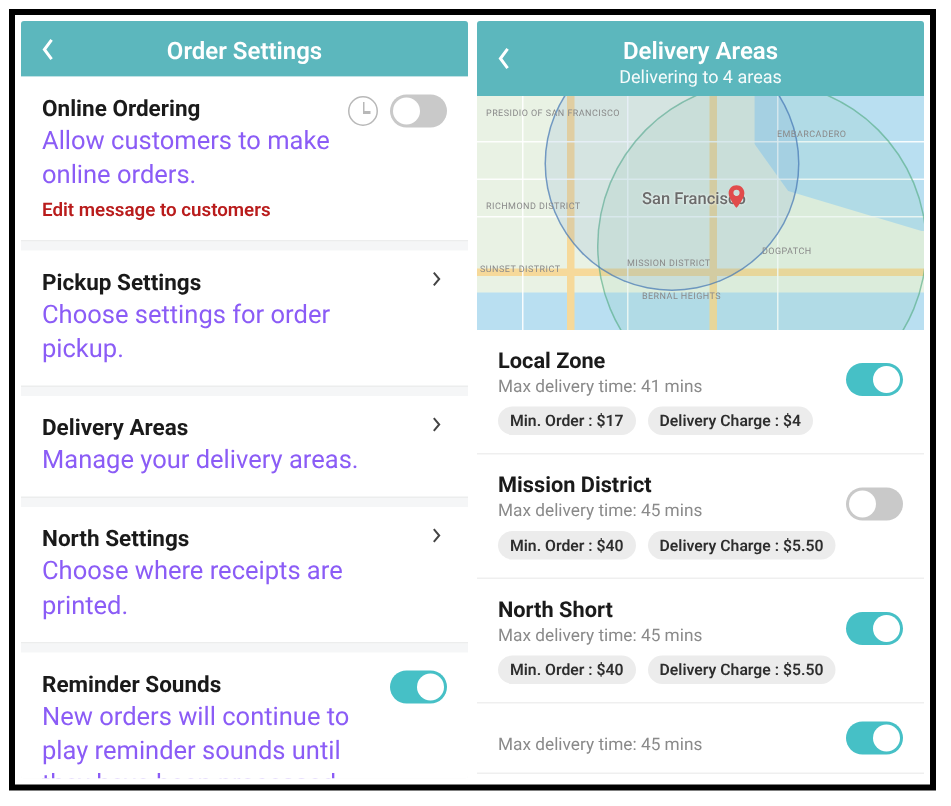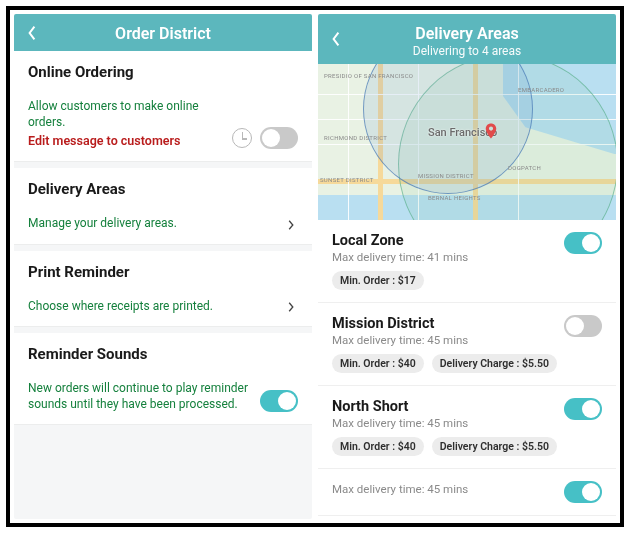--- a/index.html
+++ b/index.html
@@ -50,27 +50,27 @@
   .content.white { background: #fff; }
   .section {
     background: #fff;
     padding: 12px 14px;
     border-bottom: 1px solid #eceded;
     position: relative;
   }
   .section.spaced { margin-top: 6px; }
   .sec-top {
     display: flex;
-    align-items: flex-end;
+    align-items: flex-start;
     justify-content: space-between;
     gap: 8px;
   }
   .sec-left { flex: 1; }
   .sec-title { font-size: 15px; font-weight: 700; color: #1a1a1a; }
-  .sec-desc { font-size: 12px; color: #15803d; margin-top: 17px; line-height: 1.35; }
+  .sec-desc { font-size: 17px; color: #8b5cf6; margin-top: 2px; line-height: 1.35; }
   .sec-link { font-size: 12.5px; color: #b91c1c; font-weight: 600; margin-top: 3px; display: inline-block; }
   .right-ctrls { display: flex; align-items: center; gap: 8px; }
   .chevron {
     width: 14px; height: 14px;
     display: flex; align-items: center; justify-content: center;
   }
   .chevron svg { stroke: #444; stroke-width: 2.2; fill: none; }
   .clock {
     width: 20px; height: 20px;
     border: 1.6px solid #b8b8b8;
@@ -142,21 +142,21 @@
     position: absolute; top: 58px; left: 164px;
     width: 18px; height: 18px;
   }
   .pin svg { fill: #e14b4b; }
   .areas-list { background: #fff; }
   .area {
     padding: 12px 14px 12px 14px;
     border-bottom: 1px solid #efefef;
     position: relative;
   }
-  .area-row { display: flex; justify-content: space-between; align-items: flex-start; gap: 8px; }
+  .area-row { display: flex; justify-content: space-between; align-items: flex-end; gap: 8px; }
   .area-left { flex: 1; }
   .area-name { font-size: 14.5px; font-weight: 700; color: #1a1a1a; }
   .area-sub  { font-size: 11.5px; color: #8a8a8a; margin-top: 1px; }
   .chips { display: flex; gap: 8px; margin-top: 7px; }
   .chip {
     background: #ececec; color: #2e2e2e;
     font-size: 10.5px; font-weight: 600;
     padding: 3px 8px; border-radius: 10px;
   }
 </style>
@@ -165,53 +165,68 @@
 
 <div class="wrap">
 
   <div class="phone">
     <div class="header">
       <div class="back">
         <svg viewBox="0 0 12 20" width="10" height="16">
             <polyline points="9,2 3,10 9,18"></polyline>
           </svg>
       </div>
-      <div class="header-title">Order District</div>
+      <div class="header-title">Order Settings</div>
     </div>
     <div class="content" id="left-content">
         <div class="section">
           <div class="sec-top">
             <div class="sec-left"><div class="sec-title">Online Ordering</div><div class="sec-desc">Allow customers to make online orders.</div><div class="sec-link">Edit message to customers</div></div>
             <div class="right-ctrls">
               <div class="clock"></div>
               <div class="toggle">
                 <div class="knob"></div>
               </div>
             </div>
           </div>
         </div>
         <div class="section spaced">
           <div class="sec-top">
             <div class="sec-left">
-              <div class="sec-title">Delivery Areas</div>
-              <div class="sec-desc">Manage your delivery areas.</div>
+              <div class="sec-title">Pickup Settings</div>
+              <div class="sec-desc">Choose settings for order pickup.</div>
             </div>
             <div class="right-ctrls">
               <div class="chevron">
                 <svg viewBox="0 0 12 20" width="8" height="12">
                   <polyline points="3,3 9,10 3,17"></polyline>
                 </svg>
               </div>
             </div>
           </div>
         </div>
         <div class="section spaced">
           <div class="sec-top">
             <div class="sec-left">
-              <div class="sec-title">Print Reminder</div>
+              <div class="sec-title">Delivery Areas</div>
+              <div class="sec-desc">Manage your delivery areas.</div>
+            </div>
+            <div class="right-ctrls">
+              <div class="chevron">
+                <svg viewBox="0 0 12 20" width="8" height="12">
+                  <polyline points="3,3 9,10 3,17"></polyline>
+                </svg>
+              </div>
+            </div>
+          </div>
+        </div>
+        <div class="section spaced">
+          <div class="sec-top">
+            <div class="sec-left">
+              <div class="sec-title">North Settings</div>
               <div class="sec-desc">Choose where receipts are printed.</div>
             </div>
             <div class="right-ctrls">
               <div class="chevron">
                 <svg viewBox="0 0 12 20" width="8" height="12">
                   <polyline points="3,3 9,10 3,17"></polyline>
                 </svg>
               </div>
             </div>
           </div>
@@ -278,20 +293,21 @@
               <div class="area-left">
                 <div class="area-name">Local Zone</div>
                 <div class="area-sub">Max delivery time: 41 mins</div>
               </div>
               <div class="toggle on">
                 <div class="knob"></div>
               </div>
             </div>
             <div class="chips">
               <div class="chip">Min. Order : $17</div>
+              <div class="chip">Delivery Charge : $4</div>
             </div>
           </div>
           <div class="area">
             <div class="area-row">
               <div class="area-left">
                 <div class="area-name">Mission District</div>
                 <div class="area-sub">Max delivery time: 45 mins</div>
               </div>
               <div class="toggle">
                 <div class="knob"></div>

